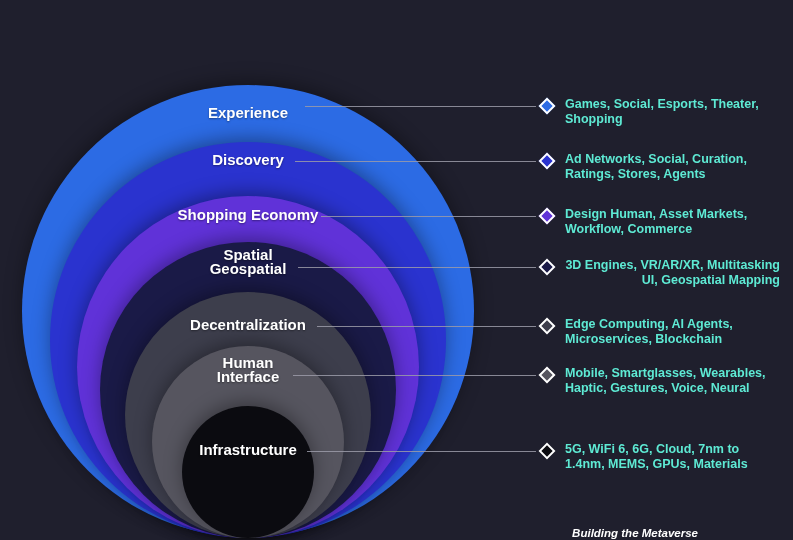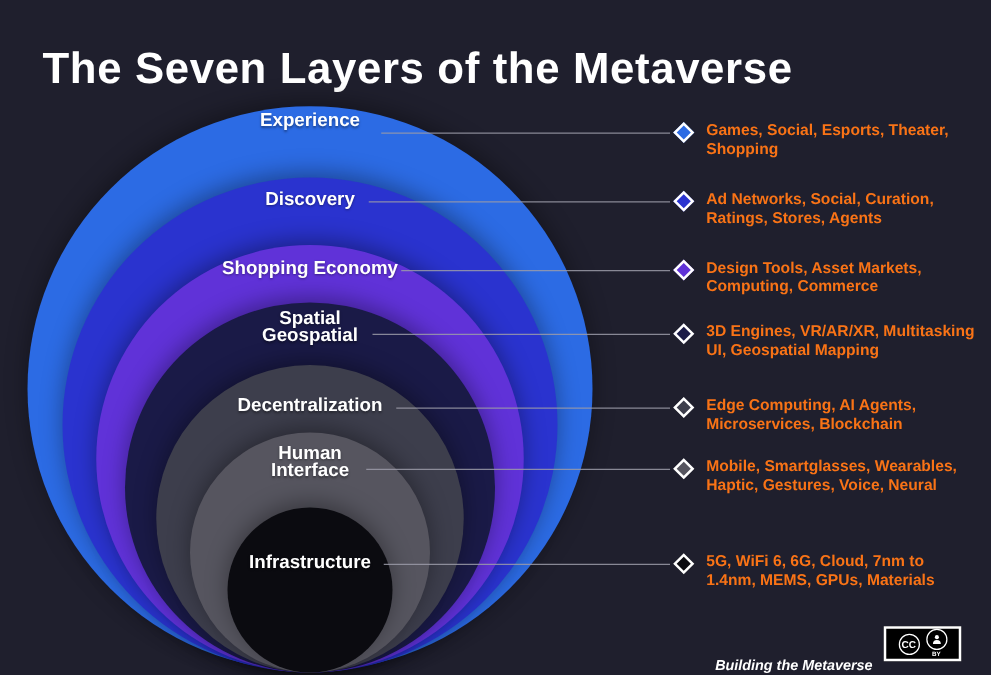--- a/index.html
+++ b/index.html
@@ -47,21 +47,21 @@
     border: 2px solid #ffffff;
     box-sizing: content-box;
   }
   .desc {
     position: absolute;
     left: 565px;
     width: 215px;
     font-size: 12.5px;
     font-weight: 700;
     line-height: 15px;
-    color: #f97316;
+    color: #5eead4;
   }
   .credit {
     position: absolute;
     right: 95px; top: 502px;
     text-align: right;
     font-style: italic;
     font-weight: 700;
     font-size: 11.5px;
     line-height: 13.5px;
     margin-top: 25px;
@@ -86,70 +86,57 @@
     font-size: 8px; font-weight: 700; color: #ffffff;
     box-sizing: border-box;
   }
   .cc-col { display:flex; flex-direction:column; align-items:center; }
   .cc-by-label { font-size: 5px; font-weight: 700; color:#ffffff; margin-top: 1px; }
 </style>
 </head>
 <body>
 
 <div id="canvas">
-  <h1 class="title">The Seven Layers of the Metaverse</h1>
 
   <div id="diagram">
       <div class="circle" style="left: 22px; top: 85px; width: 452px; height: 452px; background: rgb(44, 107, 228); z-index: 1;"></div>
       <div class="circle" style="left: 50px; top: 142px; width: 396px; height: 396px; background: rgb(42, 51, 207); z-index: 2;"></div>
       <div class="circle" style="left: 77px; top: 196px; width: 342px; height: 342px; background: rgb(96, 50, 216); z-index: 3;"></div>
       <div class="circle" style="left: 100px; top: 242px; width: 296px; height: 296px; background: rgb(26, 26, 71); z-index: 4;"></div>
       <div class="circle" style="left: 125px; top: 292px; width: 246px; height: 246px; background: rgb(61, 62, 76); z-index: 5;"></div>
       <div class="circle" style="left: 152px; top: 346px; width: 192px; height: 192px; background: rgb(86, 85, 95); z-index: 6;"></div>
       <div class="circle" style="left: 182px; top: 406px; width: 132px; height: 132px; background: rgb(11, 11, 16); z-index: 7;"></div>
-      <div class="layer-label" style="left: 168px; top: 90px; width: 160px; z-index: 20;">Experience</div>
+      <div class="layer-label" style="left: 168px; top: 106px; width: 160px; z-index: 20;">Experience</div>
       <div class="connector" style="left: 305px; top: 106px; width: 231px; background: rgb(155, 155, 168); z-index: 20;"></div>
       <span class="bullet" style="left: 541px; top: 100px; background: rgb(44, 107, 228); z-index: 21;"></span>
       <div class="desc" style="top: 97px; z-index: 20;">Games, Social, Esports, Theater, Shopping</div>
       <div class="layer-label" style="left: 168px; top: 153px; width: 160px; z-index: 20;">Discovery</div>
       <div class="connector" style="left: 295px; top: 161px; width: 241px; background: rgb(155, 155, 168); z-index: 20;"></div>
       <span class="bullet" style="left: 541px; top: 155px; background: rgb(42, 51, 207); z-index: 21;"></span>
       <div class="desc" style="top: 152px; z-index: 20;">Ad Networks, Social, Curation, Ratings, Stores, Agents</div>
       <div class="layer-label" style="left: 163px; top: 208px; width: 170px; z-index: 20;">Shopping Economy</div>
       <div class="connector" style="left: 321px; top: 216px; width: 215px; background: rgb(155, 155, 168); z-index: 20;"></div>
       <span class="bullet" style="left: 541px; top: 210px; background: rgb(96, 50, 216); z-index: 21;"></span>
-      <div class="desc" style="top: 207px; z-index: 20;">Design Tools, Asset Markets, Computing, Commerce</div>
+      <div class="desc" style="top: 207px; z-index: 20;">Design Human, Asset Markets, Workflow, Commerce</div>
       <div class="layer-label" style="left: 205px; top: 248px; width: 86px; z-index: 20;">Spatial Geospatial</div>
       <div class="connector" style="left: 298px; top: 267px; width: 238px; background: rgb(155, 155, 168); z-index: 20;"></div>
       <span class="bullet" style="left: 541px; top: 261px; background: rgb(26, 26, 71); z-index: 21;"></span>
-      <div class="desc" style="top: 258px; z-index: 20;">3D Engines, VR/AR/XR, Multitasking UI, Geospatial Mapping</div>
+      <div class="desc" style="top: 258px; z-index: 20; text-align: right;">3D Engines, VR/AR/XR, Multitasking UI, Geospatial Mapping</div>
       <div class="layer-label" style="left: 163px; top: 318px; width: 170px; z-index: 20;">Decentralization</div>
       <div class="connector" style="left: 317px; top: 326px; width: 219px; background: rgb(155, 155, 168); z-index: 20;"></div>
       <span class="bullet" style="left: 541px; top: 320px; background: rgb(61, 62, 76); z-index: 21;"></span>
       <div class="desc" style="top: 317px; z-index: 20;">Edge Computing, AI Agents, Microservices, Blockchain</div>
       <div class="layer-label" style="left: 208px; top: 356px; width: 80px; z-index: 20;">Human Interface</div>
       <div class="connector" style="left: 293px; top: 375px; width: 243px; background: rgb(155, 155, 168); z-index: 20;"></div>
       <span class="bullet" style="left: 541px; top: 369px; background: rgb(86, 85, 95); z-index: 21;"></span>
       <div class="desc" style="top: 366px; z-index: 20;">Mobile, Smartglasses, Wearables, Haptic, Gestures, Voice, Neural</div>
       <div class="layer-label" style="left: 173px; top: 443px; width: 150px; z-index: 20;">Infrastructure</div>
       <div class="connector" style="left: 307px; top: 451px; width: 229px; background: rgb(155, 155, 168); z-index: 20;"></div>
       <span class="bullet" style="left: 541px; top: 445px; background: rgb(11, 11, 16); z-index: 21;"></span>
       <div class="desc" style="top: 442px; z-index: 20;">5G, WiFi 6, 6G, Cloud, 7nm to 1.4nm, MEMS, GPUs, Materials</div>
     </div>
 
   <div class="credit">
     <div>Building the Metaverse</div>
     <div>Jon Ratings</div>
   </div>
 
-  <div class="cc-badge">
-    <span class="cc-circle">CC</span>
-    <span class="cc-col">
-      <span class="cc-circle">
-        <svg width="9" height="9" viewBox="0 0 10 10" aria-hidden="true">
-          <circle cx="5" cy="3" r="1.8" fill="#ffffff"></circle>
-          <path d="M1.5 9 Q1.5 5.6 5 5.6 Q8.5 5.6 8.5 9 Z" fill="#ffffff"></path>
-        </svg>
-      </span>
-      <span class="cc-by-label">BY</span>
-    </span>
-  </div>
 </div>
 
 </body></html>

